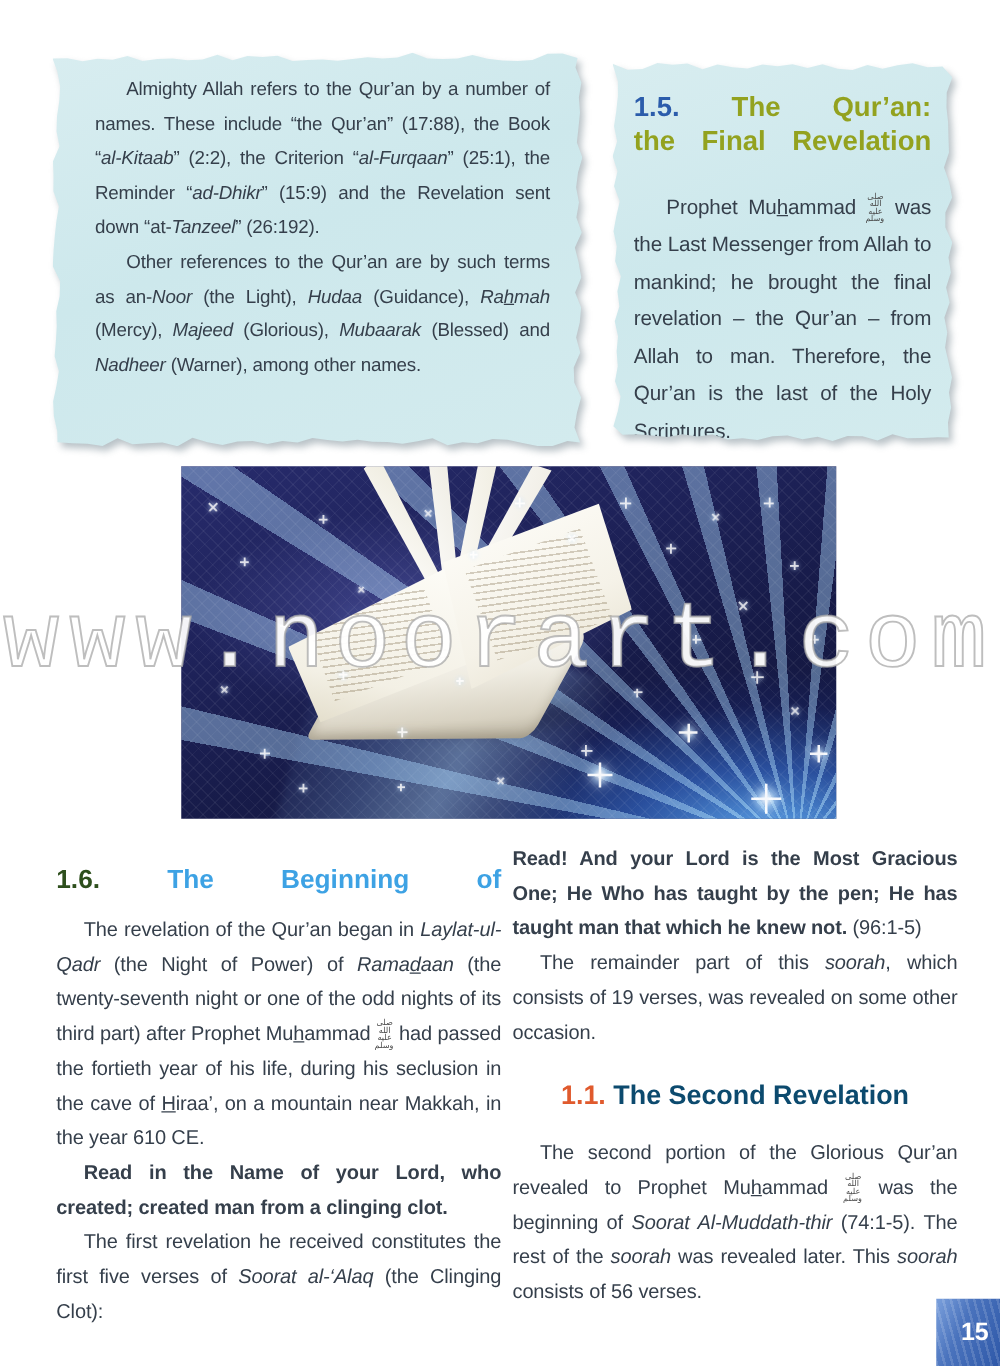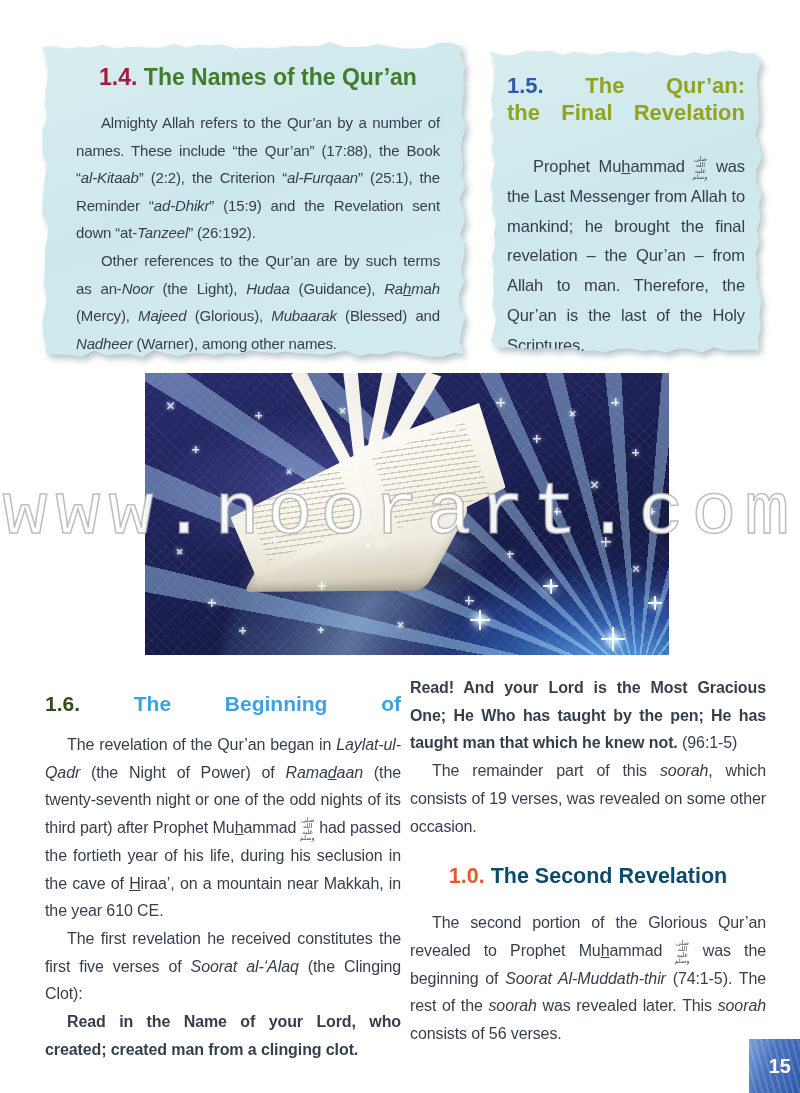--- a/index.html
+++ b/index.html
@@ -111,21 +111,20 @@
       background:repeating-linear-gradient(75deg, rgba(255,255,255,.14) 0 2px, transparent 2px 6px);}
 </style>
 </head>
 <body>
 
 <div class="pg">
 
   <div class="torn-wrap tw1">
     <div class="torn" style="clip-path: polygon(0px 4.8px, 12px 4.5px, 24px 6.9px, 36px 4.9px, 48px 5.8px, 60px 2.8px, 72px 6.7px, 84px 5.2px, 96px 4.8px, 108px 6.1px, 120px 5.5px, 132px 1.7px, 144px 6.1px, 156px 2.8px, 168px 3.5px, 180px 2.6px, 192px 6.8px, 204px 6px, 216px 5.5px, 228px 6.5px, 240px 5.2px, 252px 3.7px, 264px 4.8px, 276px 3.9px, 288px 0.1px, 300px 4.7px, 312px 5.2px, 324px 4.7px, 336px 2px, 348px 5px, 360px 6.4px, 372px 6.7px, 384px 6px, 396px 1px, 408px 0.7px, 420px 4.4px, 418.4px 12px, 423.1px 24px, 421.1px 36px, 422px 48px, 420.8px 60px, 419.5px 72px, 423.9px 84px, 420.4px 96px, 418.9px 108px, 421.2px 120px, 419.1px 132px, 423.4px 144px, 417.9px 156px, 420.9px 168px, 423px 180px, 418.1px 192px, 422.9px 204px, 421.8px 216px, 418.9px 228px, 422.2px 240px, 417px 252px, 417.4px 264px, 422.9px 276px, 419.6px 288px, 417.6px 300px, 422.1px 312px, 412px 310.7px, 400px 314.7px, 388px 314.8px, 376px 312.3px, 364px 309.8px, 352px 309.1px, 340px 312.6px, 328px 311.8px, 316px 314.2px, 304px 308.6px, 292px 311px, 280px 313px, 268px 311.5px, 256px 311.3px, 244px 309.7px, 232px 311.2px, 220px 309.9px, 208px 308.4px, 196px 312px, 184px 310.8px, 172px 313.1px, 160px 310.8px, 148px 311.2px, 136px 313.9px, 124px 311.8px, 112px 308.1px, 100px 315px, 88px 312px, 76px 312.6px, 64px 313.3px, 52px 308.5px, 40px 314.8px, 28px 313px, 16px 312.5px, 4px 311.7px, 3.8px 303px, 1.1px 291px, 0.5px 279px, 3.1px 267px, 5.1px 255px, 1.7px 243px, 2.7px 231px, 3.4px 219px, 3px 207px, 5.7px 195px, 6.1px 183px, 0.2px 171px, 0.8px 159px, 1.8px 147px, 3.1px 135px, 5.1px 123px, 0.7px 111px, 0.8px 99px, 0.4px 87px, 5.6px 75px, 3.2px 63px, 3.6px 51px, 5.4px 39px, 6.1px 27px, 3.8px 15px);">
       <div class="inner1">
-        <h2 class="h h14"><span class="n14">1.4.</span> <span class="t14">The Names of the Qur’an</span></h2>
         <p class="bx-p"><span>Almighty Allah refers to the Qur’an by a number of names. These include “the Qur’an” (17:88), the Book “</span><span class="rs-i">al-Kitaab</span><span>” (2:2), the Criterion “</span><span class="rs-i">al-Furqaan</span><span>” (25:1), the Reminder “</span><span class="rs-i">ad-Dhikr</span><span>” (15:9) and the Revelation sent down “at-</span><span class="rs-i">Tanzeel</span><span>” (26:192).</span></p>
         <p class="bx-p"><span>Other references to the Qur’an are by such terms as an-</span><span class="rs-i">Noor</span><span> (the Light), </span><span class="rs-i">Hudaa</span><span> (Guidance), </span><span class="rs-i">Ra</span><span class="rs-i rs-u">h</span><span class="rs-i">mah</span><span> (Mercy), </span><span class="rs-i">Majeed</span><span> (Glorious), </span><span class="rs-i">Mubaarak</span><span> (Blessed) and </span><span class="rs-i">Nadheer</span><span> (Warner), among other names.</span></p>
       </div>
     </div>
   </div>
 
   <div class="torn-wrap tw2">
     <div class="torn" style="clip-path: polygon(0px 0.9px, 12px 5.8px, 24px 5.1px, 36px 0.4px, 48px 1.7px, 60px 0.7px, 72px 5.4px, 84px 1.6px, 96px 3.7px, 108px 4.7px, 120px 1.5px, 132px 2.9px, 144px 1.3px, 156px 4.3px, 168px 1.3px, 180px 5px, 192px 5.9px, 204px 1.9px, 216px 4.9px, 228px 2.2px, 240px 0.5px, 252px 3.8px, 264px 3.2px, 271.9px 12px, 267.4px 24px, 267.2px 36px, 268.5px 48px, 268.8px 60px, 269.2px 72px, 265.2px 84px, 269.4px 96px, 271.7px 108px, 266.3px 120px, 266.3px 132px, 271.9px 144px, 268.8px 156px, 270.7px 168px, 266.9px 180px, 269.7px 192px, 265.5px 204px, 267.8px 216px, 266.1px 228px, 268.9px 240px, 271.6px 252px, 269.2px 264px, 270.9px 276px, 268.4px 288px, 269px 300px, 260px 299.7px, 248px 300.3px, 236px 300.5px, 224px 297.3px, 212px 302.4px, 200px 299px, 188px 298.8px, 176px 302.7px, 164px 299.4px, 152px 301.3px, 140px 298.4px, 128px 298.9px, 116px 301.9px, 104px 300.5px, 92px 301.5px, 80px 297.6px, 68px 299.2px, 56px 297.3px, 44px 299.6px, 32px 298.4px, 20px 297.4px, 8px 297.8px, 0.7px 291px, 4.2px 279px, 6.5px 267px, 2px 255px, 4.2px 243px, 3.3px 231px, 4.4px 219px, 1.8px 207px, 5.5px 195px, 3.9px 183px, 6.7px 171px, 2.1px 159px, 3.4px 147px, 0.8px 135px, 3px 123px, 5.8px 111px, 1.2px 99px, 4px 87px, 0.1px 75px, 3.7px 63px, 1.2px 51px, 3px 39px, 4.3px 27px, 4.3px 15px);">
       <div class="inner2">
         <div class="h h15">
@@ -193,28 +192,28 @@
       </div>
   </div>
 
   <div class="watermark">www.noorart.com</div>
 
   <div class="col colL">
     <div class="h h16">
       <div class="jline"><span class="n16">1.6.</span> <span class="t16">The Beginning of</span></div>
     </div>
     <p class="col-p"><span>The revelation of the Qur’an began in </span><span class="rs-i">Laylat-ul-Qadr</span><span> (the Night of Power) of </span><span class="rs-i">Rama</span><span class="rs-i rs-u">d</span><span class="rs-i">aan</span><span> (the twenty-seventh night or one of the odd nights of its third part) after Prophet Mu</span><span class="rs-u">h</span><span>ammad </span><span class="rs-p">صلى الله عليه وسلم</span><span> had passed the fortieth year of his life, during his seclusion in the cave of </span><span class="rs-u">H</span><span>iraa’, on a mountain near Makkah, in the year 610 CE.</span></p>
+    <p class="col-p"><span class="rs-b">Read in the Name of your Lord, who created; created man from a clinging clot.</span></p>
     <p class="col-p"><span>The first revelation he received constitutes the first five verses of </span><span class="rs-i">Soorat al-‘Alaq</span><span> (the Clinging Clot):</span></p>
-    <p class="col-p"><span class="rs-b">Read in the Name of your Lord, who created; created man from a clinging clot.</span></p>
   </div>
 
   <div class="col colR">
     <p class="col-p noindent"><span class="rs-b">Read! And your Lord is the Most Gracious One; He Who has taught by the pen; He has taught man that which he knew not.</span><span> (96:1-5)</span></p>
     <p class="col-p"><span>The remainder part of this </span><span class="rs-i">soorah</span><span>, which consists of 19 verses, was revealed on some other occasion.</span></p>
-    <h2 class="h h17"><span class="n17">1.0.</span> <span class="t17">The Second Revelation</span></h2>
+    <h2 class="h h17"><span class="n17">1.1.</span> <span class="t17">The Second Revelation</span></h2>
     <p class="col-p"><span>The second portion of the Glorious Qur’an revealed to Prophet Mu</span><span class="rs-u">h</span><span>ammad </span><span class="rs-p">صلى الله عليه وسلم</span><span> was the beginning of </span><span class="rs-i">Soorat Al-Muddath-thir</span><span> (74:1-5). The rest of the </span><span class="rs-i">soorah</span><span> was revealed later. This </span><span class="rs-i">soorah</span><span> consists of 56 verses.</span></p>
   </div>
 
   <div class="pagenum">
     <div class="pn-tex"></div>
     <span>15</span>
   </div>
 
 </div>
 

